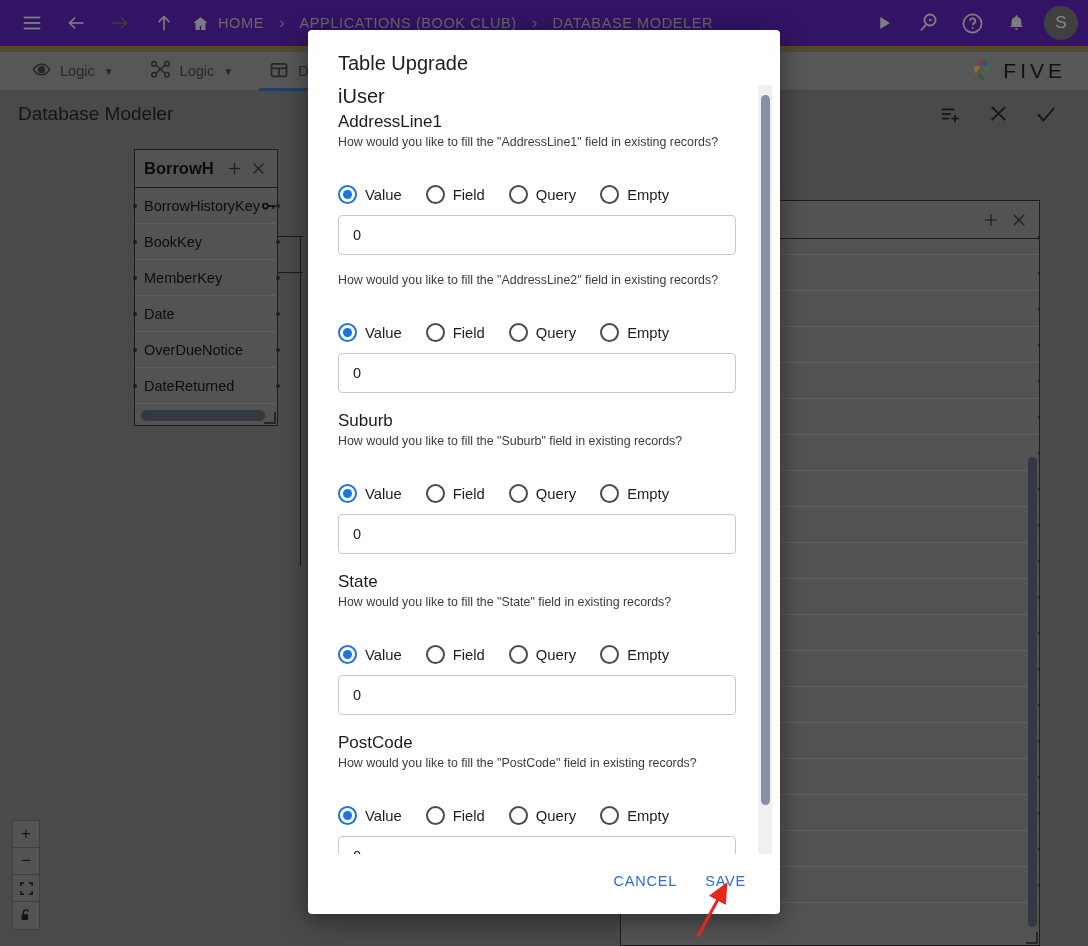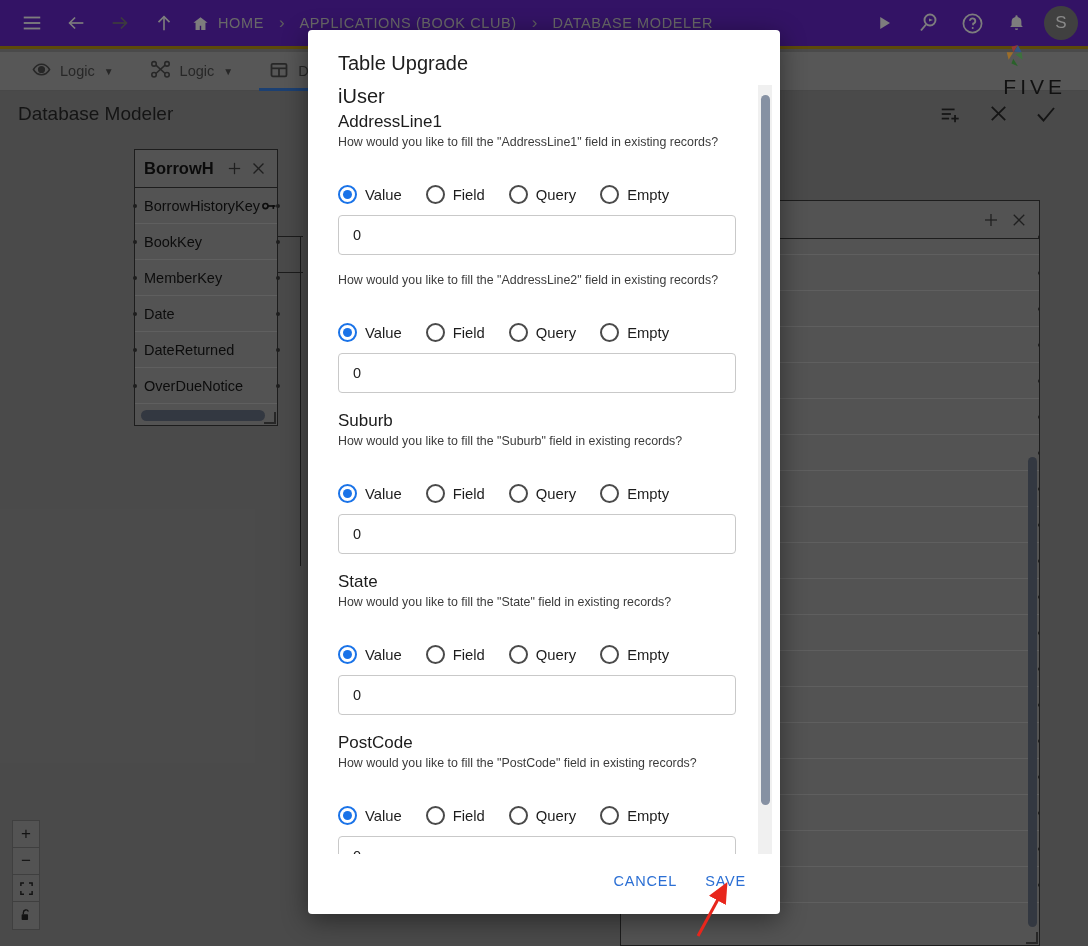--- a/index.html
+++ b/index.html
@@ -50,21 +50,21 @@
     display: flex; align-items: center; gap: 9px;
     color: #3a3a3a; font-size: 14.5px;
     padding: 0 18px; height: 39px; position: relative;
   }
   .sb-item.active::after {
     content: ""; position: absolute; left: 8px; right: -34px; bottom: 0;
     height: 3px; background: #2a5fa8;
   }
   .caret { font-size: 10px; }
   .sb-spacer { flex: 1 1 auto; }
-  .five-logo { display: flex; align-items: flex-start; gap: 5px; padding-right: 8px; flex-direction: column; }
+  .five-logo { display: flex; align-items: center; gap: 5px; padding-right: 8px; }
   .five-word { font-size: 21px; letter-spacing: 4px; color: #1a1a1a; font-weight: 400; }
 
   
   .titlerow {
     position: absolute; top: 91px; left: 0; width: 1088px; height: 45px;
     display: flex; align-items: center; padding: 0 18px;
   }
   .pagetitle { font-size: 19px; color: #1e1e1e; }
   .tr-spacer { flex: 1 1 auto; }
   .tr-icon { width: 48px; height: 45px; display: flex; align-items: center; justify-content: center; color: #1f1f1f; }
@@ -365,26 +365,26 @@
           <span>MemberKey</span>
           <span class="ent-dot" style="left:-2px; top:16px;"></span>
           <span class="ent-dot" style="right:-3px; top:16px;"></span>
         </div>
         <div class="ent-row">
           <span>Date</span>
           <span class="ent-dot" style="left:-2px; top:16px;"></span>
           <span class="ent-dot" style="right:-3px; top:16px;"></span>
         </div>
         <div class="ent-row">
-          <span>DateReturned</span>
+          <span>OverDueNotice</span>
           <span class="ent-dot" style="left:-2px; top:16px;"></span>
           <span class="ent-dot" style="right:-3px; top:16px;"></span>
         </div>
         <div class="ent-row">
-          <span>OverDueNotice</span>
+          <span>DateReturned</span>
           <span class="ent-dot" style="left:-2px; top:16px;"></span>
           <span class="ent-dot" style="right:-3px; top:16px;"></span>
         </div>
       </div>
       <div class="h-scroll"></div>
       <div class="resize-grip"></div>
     </div>
 
     <div class="entity" style="left:620px; top:64px; width:420px; height:746px; overflow:hidden;">
       <div class="ent-head">

